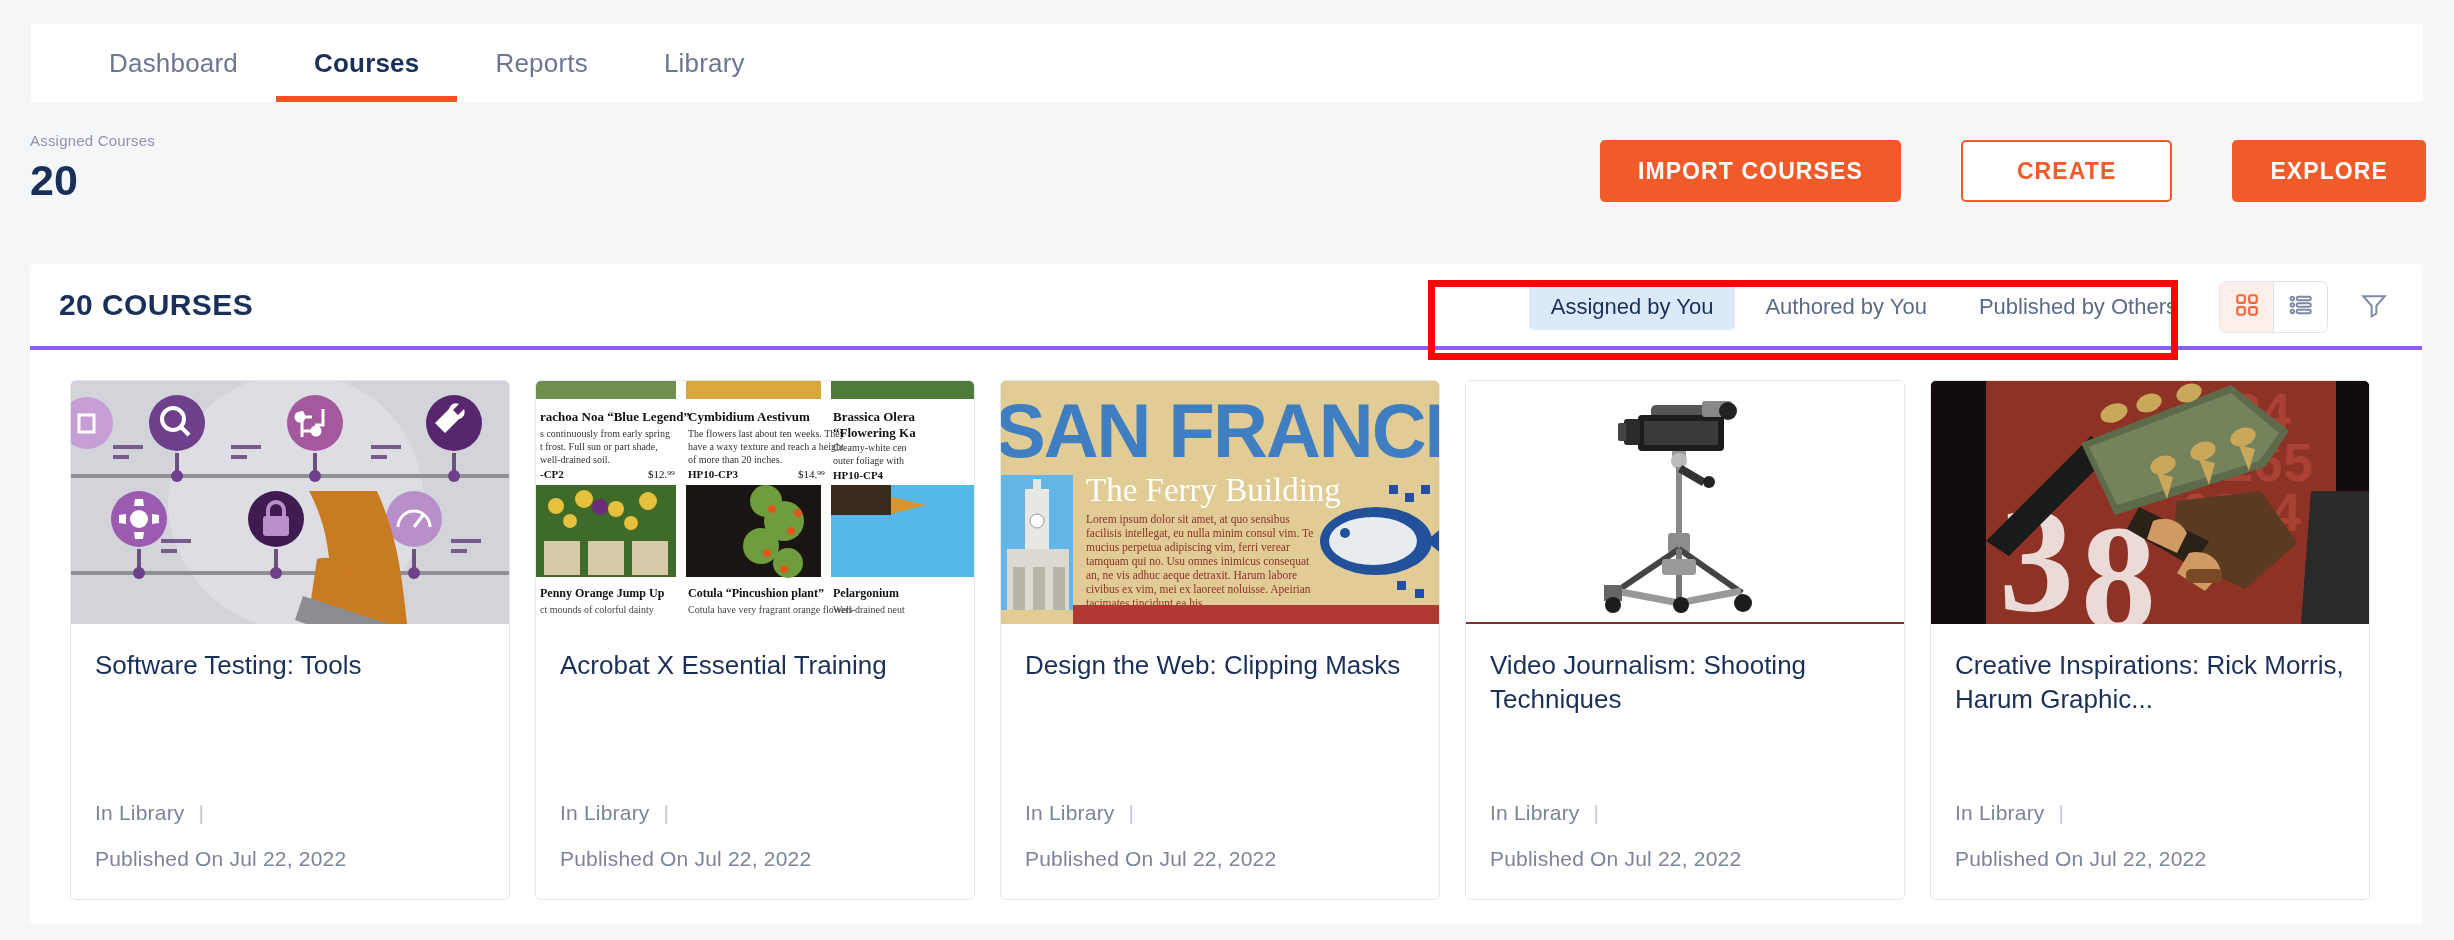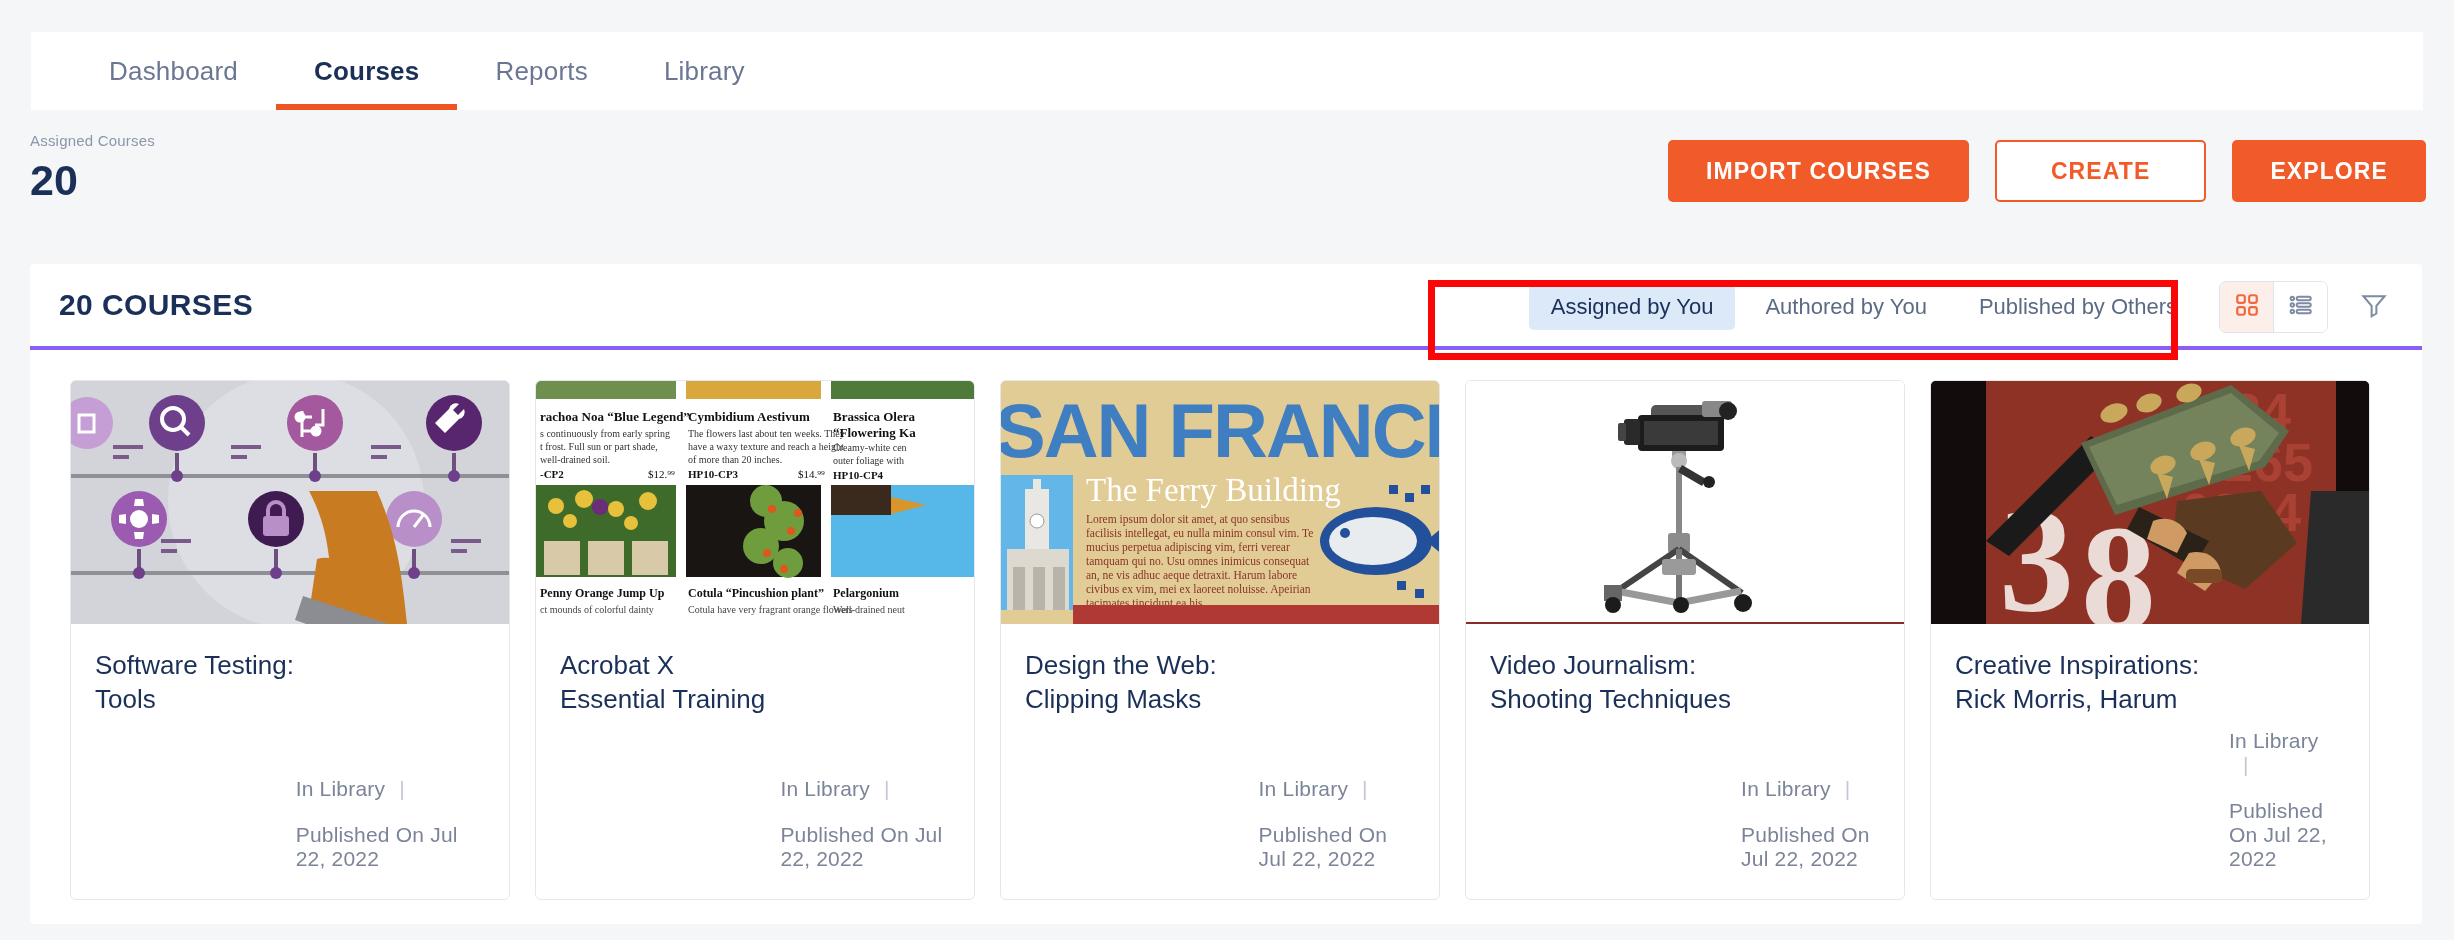--- a/index.html
+++ b/index.html
@@ -5,21 +5,21 @@
   * { box-sizing: border-box; margin: 0; padding: 0; }
   html, body {
     width: 2454px; height: 940px;
     background: #f5f6f7;
     font-family: "Liberation Sans", sans-serif;
     overflow: hidden;
   }
 
   
   .tabbar {
-    position: absolute; left: 31px; top: 32px;
+    position: absolute; left: 31px; top: 24px;
     width: 2392px; height: 78px;
     background: #ffffff;
     display: flex; align-items: stretch;
     padding-left: 40px;
   }
   .tab {
     position: relative;
     display: flex; align-items: center; justify-content: center;
     padding: 0 38px;
     font-size: 26px;
@@ -37,21 +37,21 @@
   
   .statblock { position: absolute; left: 30px; top: 132px; }
   .stat-label { font-size: 15px; color: #8b96ab; letter-spacing: .2px; }
   .stat-value { font-size: 43px; color: #1b3058; font-weight: bold; margin-top: 10px; line-height: 1; }
 
   .actions { position: absolute; right: 28px; top: 140px; display: flex; gap: 26px; }
   .btn {
     height: 62px; border-radius: 5px;
     display: flex; align-items: center; justify-content: center;
     font-size: 23px; font-weight: bold; letter-spacing: 1.1px;
-    cursor: pointer; white-space: nowrap;
+    cursor: pointer; white-space: nowrap; margin-left: 34px;
   }
   .btn-primary { background: #f15a29; color: #ffffff; padding: 0 38px; }
   .btn-outline { background: #ffffff; color: #f15a29; border: 2px solid #f15a29; padding: 16px 54px; }
 
   
   .panel {
     position: absolute; left: 30px; top: 264px;
     width: 2392px; height: 660px;
     background: #ffffff;
     border-radius: 4px;
@@ -111,21 +111,21 @@
   .card {
     width: 440px; height: 520px;
     background: #ffffff;
     border: 1px solid #e5e7eb;
     border-radius: 6px;
     overflow: hidden;
     display: flex; flex-direction: column;
     cursor: pointer;
   }
   .thumb { width: 100%; height: 243px; position: relative; overflow: hidden; }
-  .card-body { padding: 24px 24px 0 24px; display: flex; flex-direction: row; flex: 1; }
+  .card-body { padding: 24px 24px 0 24px; display: flex; flex-direction: column; flex: 1; }
   .card-title {
     font-size: 26px; color: #1b3058; line-height: 1.32;
     max-height: 72px; overflow: hidden;
   }
   .card-meta { margin-top: auto; padding-bottom: 28px; }
   .meta-row1 { font-size: 21px; color: #7b8498; letter-spacing: .2px; }
   .meta-sep { display: inline-block; padding: 0 14px; color: #c3c8d2; }
   .meta-row2 { font-size: 21px; color: #7b8498; margin-top: 22px; letter-spacing: .2px; }
 
   

